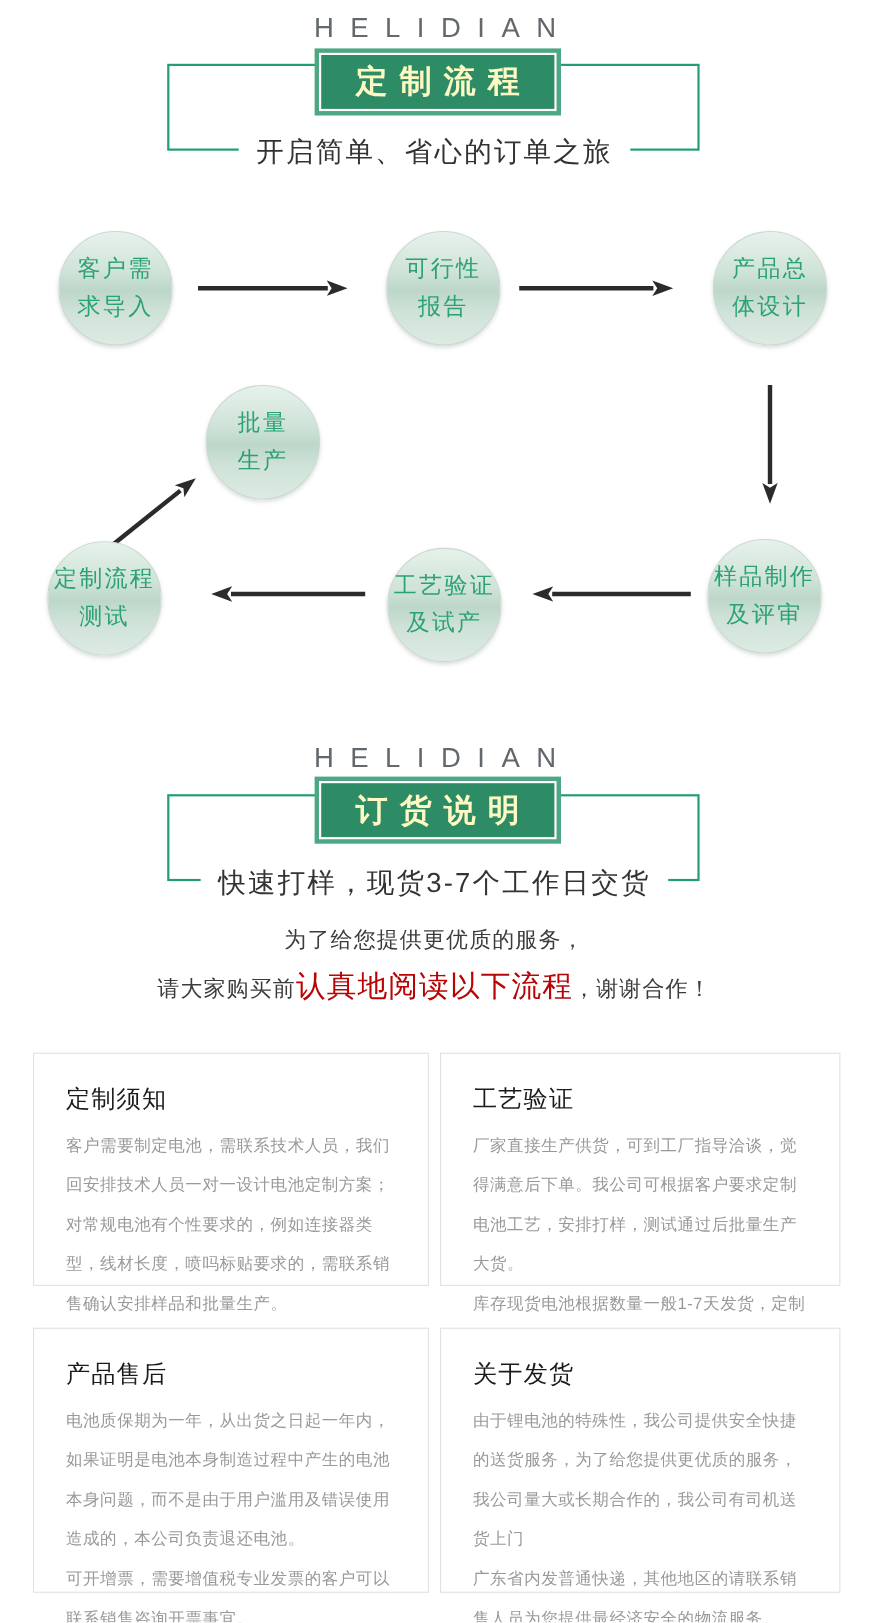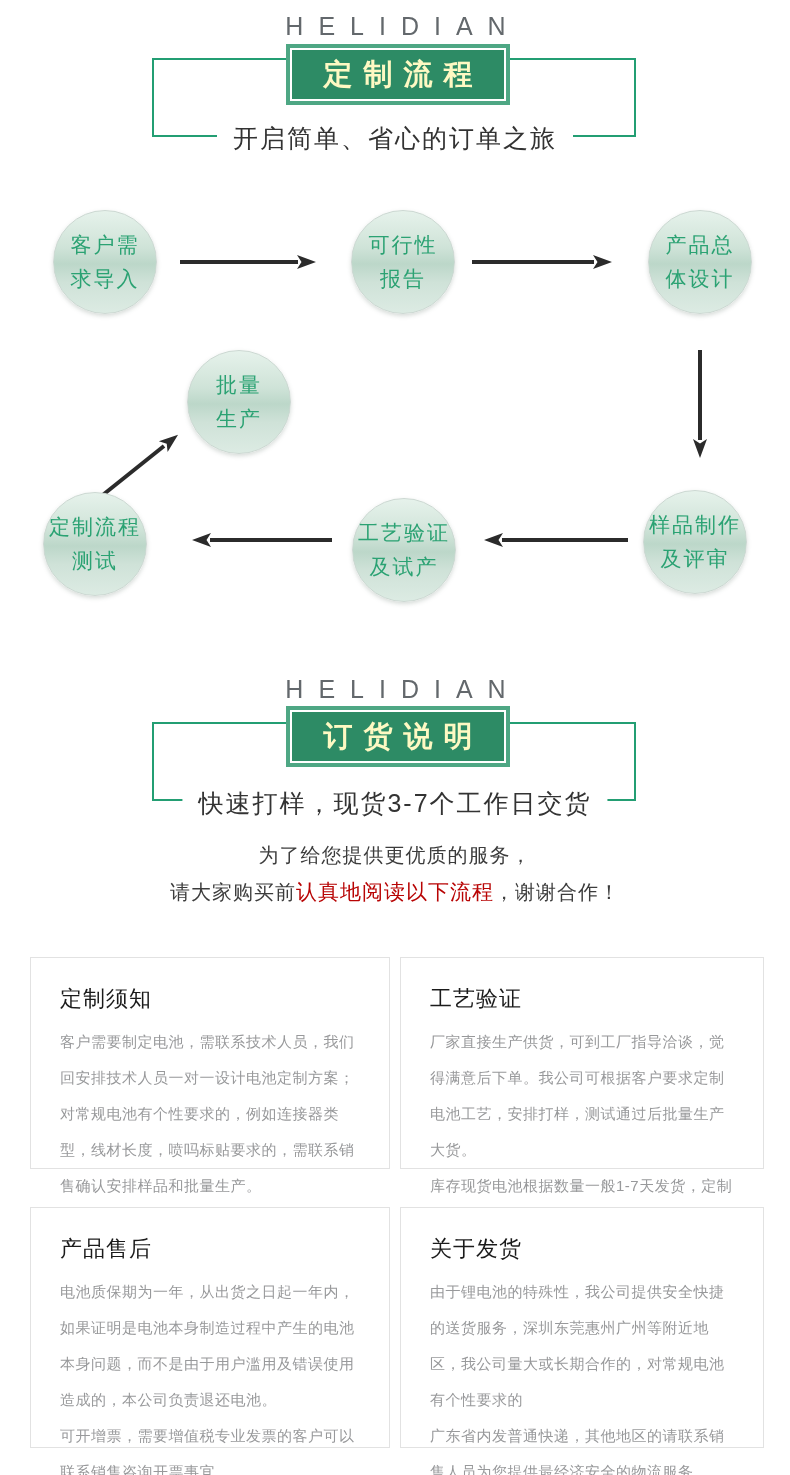--- a/index.html
+++ b/index.html
@@ -22,21 +22,21 @@
   .flow-circle{position:absolute;width:104px;height:104px;border-radius:50%;
                background:linear-gradient(to bottom,#e6f2eb 0%,#cfe3d8 36%,#bcd7c9 52%,#cfe2d8 70%,#dcebe3 100%);
                border:1px solid #ccd8d2;box-shadow:0 2px 4px rgba(110,130,120,.28);
                display:flex;align-items:center;justify-content:center;text-align:center;
                color:#2ba273;font-size:21px;line-height:34px;letter-spacing:2px;white-space:pre-line;box-sizing:border-box;}
 
   
   .notice{position:absolute;left:0;width:790px;text-align:center;color:#3c3c3c;}
   .notice-l1{font-size:20px;letter-spacing:1px;line-height:30px;}
   .notice-l2{margin-top:8px;font-size:20px;letter-spacing:1px;}
-  .notice-hl{font-size:21px;color:#b80404;}
+  .notice-hl{font-size:27px;color:#b80404;}
 
   
   .card{position:absolute;background:#fff;border:1px solid #e2e2e2;box-sizing:border-box;padding:26px 29px;}
   .card-title{font-size:22px;font-weight:normal;color:#1b1b1b;letter-spacing:1px;margin:0 0 10px 0;}
   .card-body p{margin:0;font-size:15px;color:#98999b;line-height:36px;letter-spacing:.5px;}
 </style>
 </head>
 <body>
 
 <div class="page">
@@ -111,18 +111,18 @@
     <h3 class="card-title">产品售后</h3>
     <div class="card-body">
       <p>电池质保期为一年，从出货之日起一年内，如果证明是电池本身制造过程中产生的电池本身问题，而不是由于用户滥用及错误使用造成的，本公司负责退还电池。</p>
       <p>可开增票，需要增值税专业发票的客户可以联系销售咨询开票事宜。</p>
     </div>
   </div>
 
   <div class="card" style="left:400px;top:1207px;width:364px;height:241px;">
     <h3 class="card-title">关于发货</h3>
     <div class="card-body">
-      <p>由于锂电池的特殊性，我公司提供安全快捷的送货服务，深圳东莞惠州广州等附近地区，我公司量大或长期合作的，对常规电池有个性要求的</p>
+      <p>由于锂电池的特殊性，我公司提供安全快捷的送货服务，为了给您提供更优质的服务，我公司量大或长期合作的，我公司有司机送货上门</p>
       <p>广东省内发普通快递，其他地区的请联系销售人员为您提供最经济安全的物流服务。</p>
     </div>
   </div>
 
 </div>
 
 </body></html>

